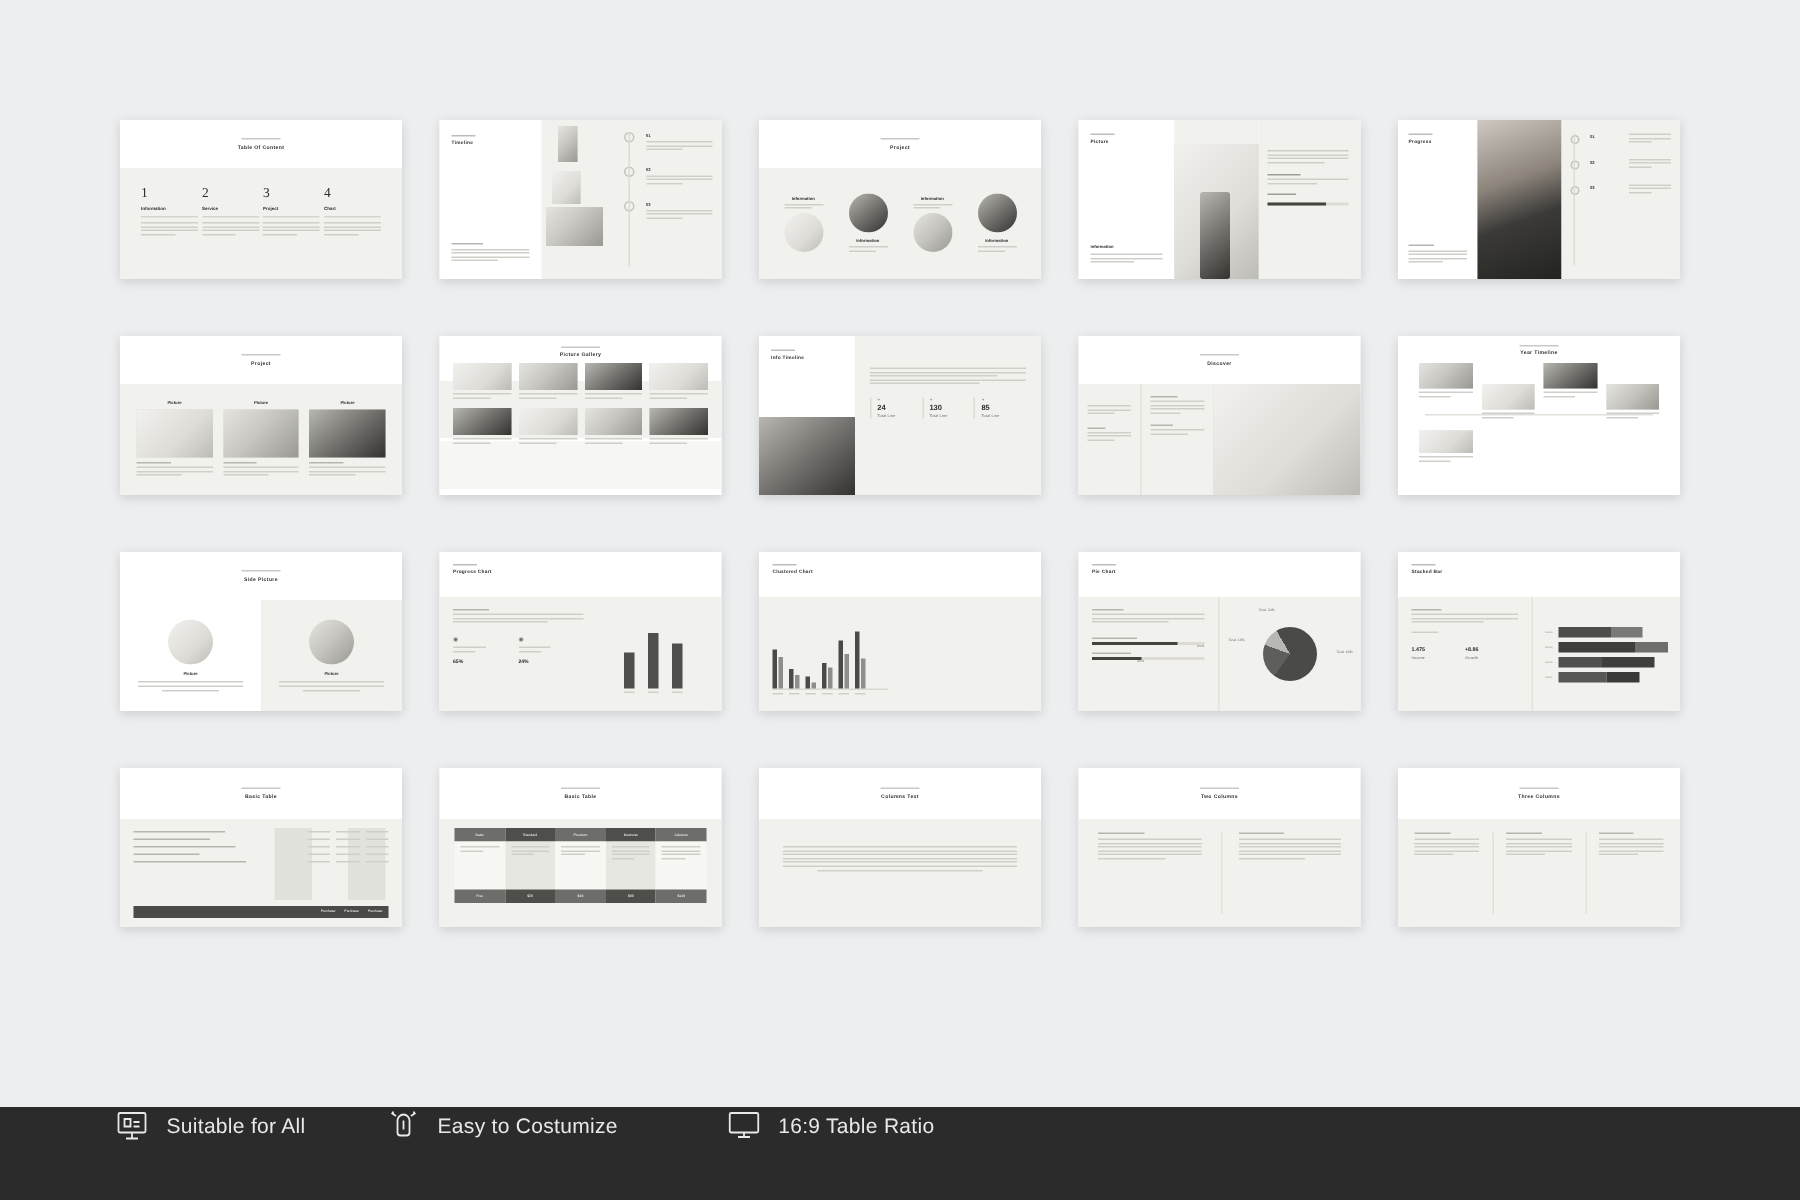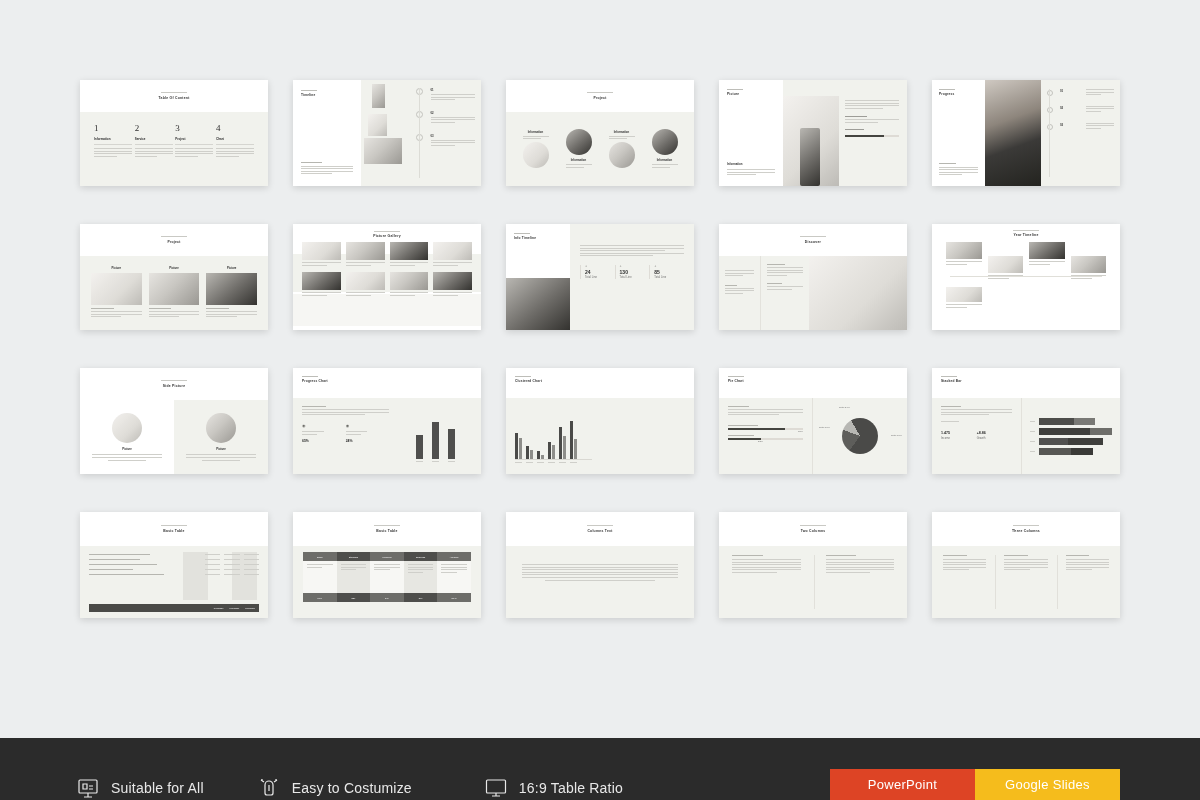--- a/index.html
+++ b/index.html
@@ -79,21 +79,21 @@
   .vbar-track { width:7px; background:#4f4f4d; position:relative; }
   .pie { width:36px; height:36px; border-radius:50%; }
   .hbar { height:7px; display:flex; margin-bottom:3px; }
   .prog-track { height:2px; background:#dedbd5; position:relative; }
   .prog-fill { height:2px; background:#44443f; }
 
   
   #footer {
     position:absolute; left:0; bottom:0; width:1200px; height:62px;
     background:#2b2b2b;
-    display:flex; align-items:flex-end;
+    display:flex; align-items:flex-start;
   }
   .feat { display:flex; align-items:center; color:#e9e9e9; }
   .feat-ico { width:24px; height:24px; margin-right:11px; flex:0 0 auto; color:#e9e9e9;}
   .feat-txt { font-size:14px; letter-spacing:.2px; color:#e8e8e8; }
   .btn {
     height:31px; display:flex; align-items:center; justify-content:center;
     color:#fff; font-size:13px; letter-spacing:.3px;
   }
 </style>
 </head>
@@ -970,18 +970,14 @@
   <div class="feat" style="margin-left:72px">
     <span class="feat-ico">
       <svg viewBox="0 0 24 24" width="24" height="24" fill="none" stroke="#e9e9e9" stroke-width="1.2">
         <rect x="2.5" y="4" width="19" height="13" rx="1"></rect>
         <path d="M12 17v3M8 20h8"></path>
       </svg>
     </span>
     <span class="feat-txt">16:9 Table Ratio</span>
   </div>
 
-  <div style="margin-left:auto;margin-right:80px;display:flex;">
-    <div class="btn" id="btn-ppt" style="width: 145px; background: rgb(221, 68, 37);">PowerPoint</div>
-    <div class="btn" id="btn-gs" style="width: 145px; background: rgb(245, 188, 28);">Google Slides</div>
-  </div>
 
 </div>
 
 </body></html>

